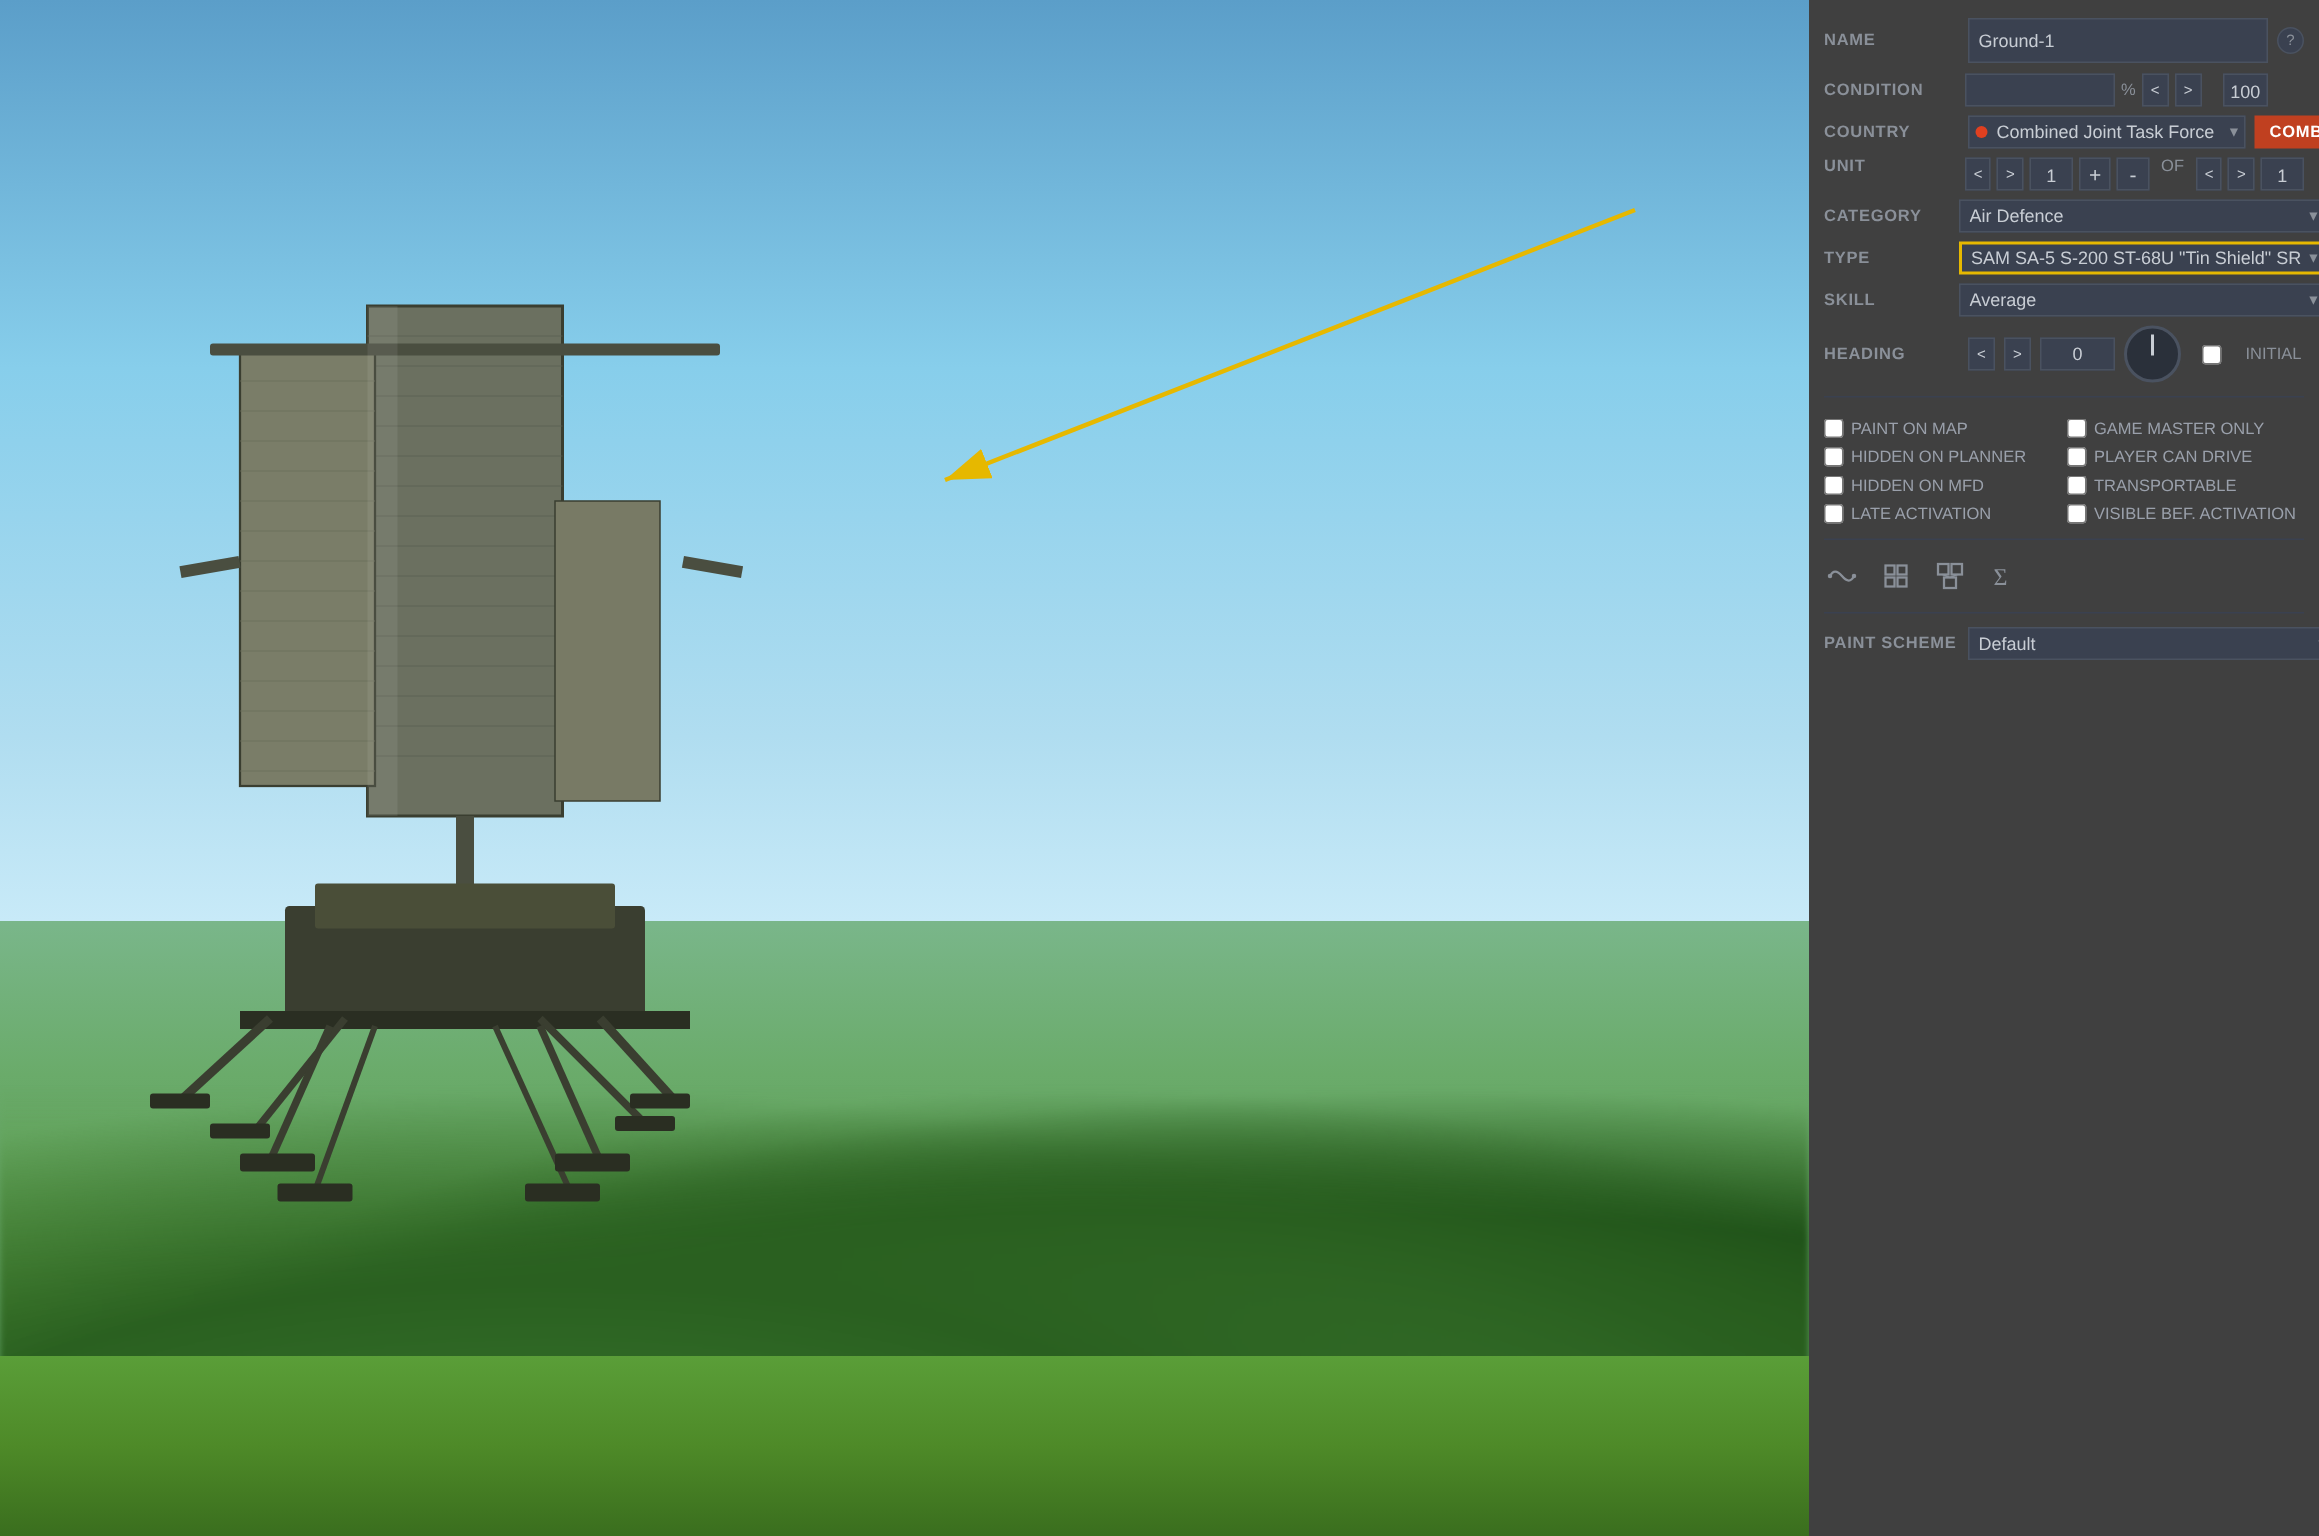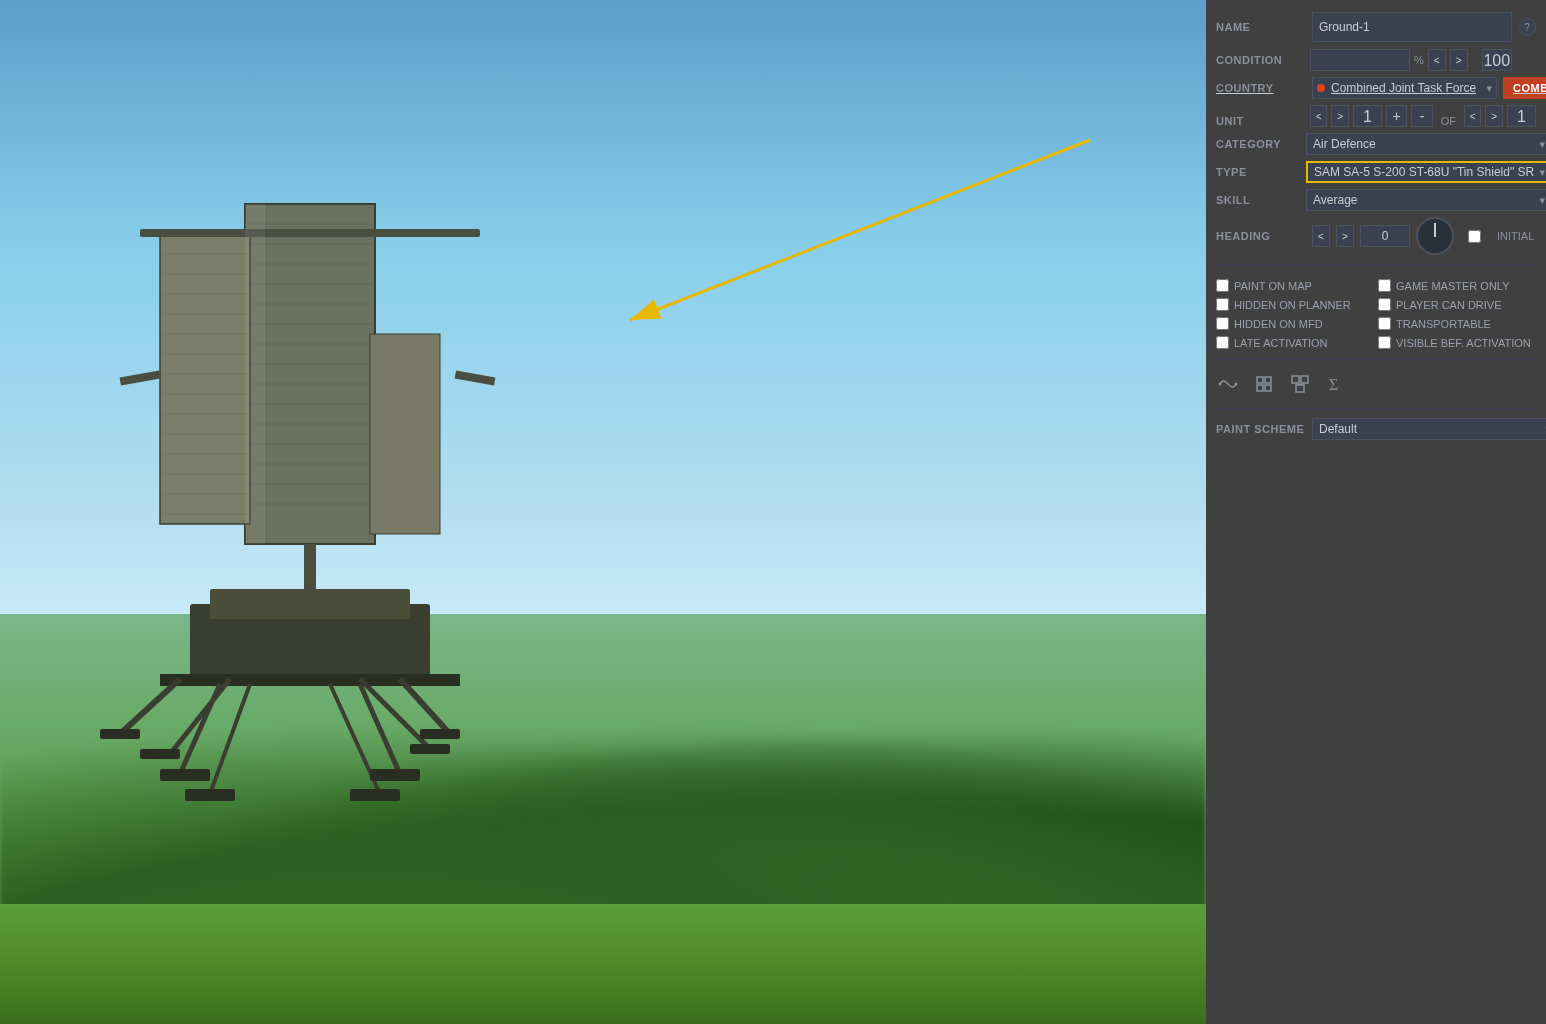--- a/index.html
+++ b/index.html
@@ -122,27 +122,26 @@
       padding: 3px 10px;
       gap: 4px;
     }
 
     
     .country-row {
       display: flex;
       align-items: center;
       padding: 3px 10px;
       gap: 6px;
-      text-decoration: underline;
     }
 
     
     .unit-row {
       display: flex;
-      align-items: flex-end;
+      align-items: flex-start;
       padding: 3px 10px;
       gap: 4px;
     }
 
     .nav-btn {
       background: #3a4150;
       border: 1px solid #4a5260;
       color: #c8cdd4;
       width: 18px;
       height: 22px;
@@ -154,21 +153,21 @@
       padding: 0;
     }
 
     .unit-value {
       background: #3a4150;
       border: 1px solid #4a5260;
       color: #c8cdd4;
       width: 30px;
       height: 22px;
       text-align: center;
-      font-size: 16px;
+      font-size: 12px;
       line-height: 22px;
       display: inline-block;
     }
 
     .plus-btn {
       background: #3a4150;
       border: 1px solid #4a5260;
       color: #c8cdd4;
       width: 22px;
       height: 22px;

